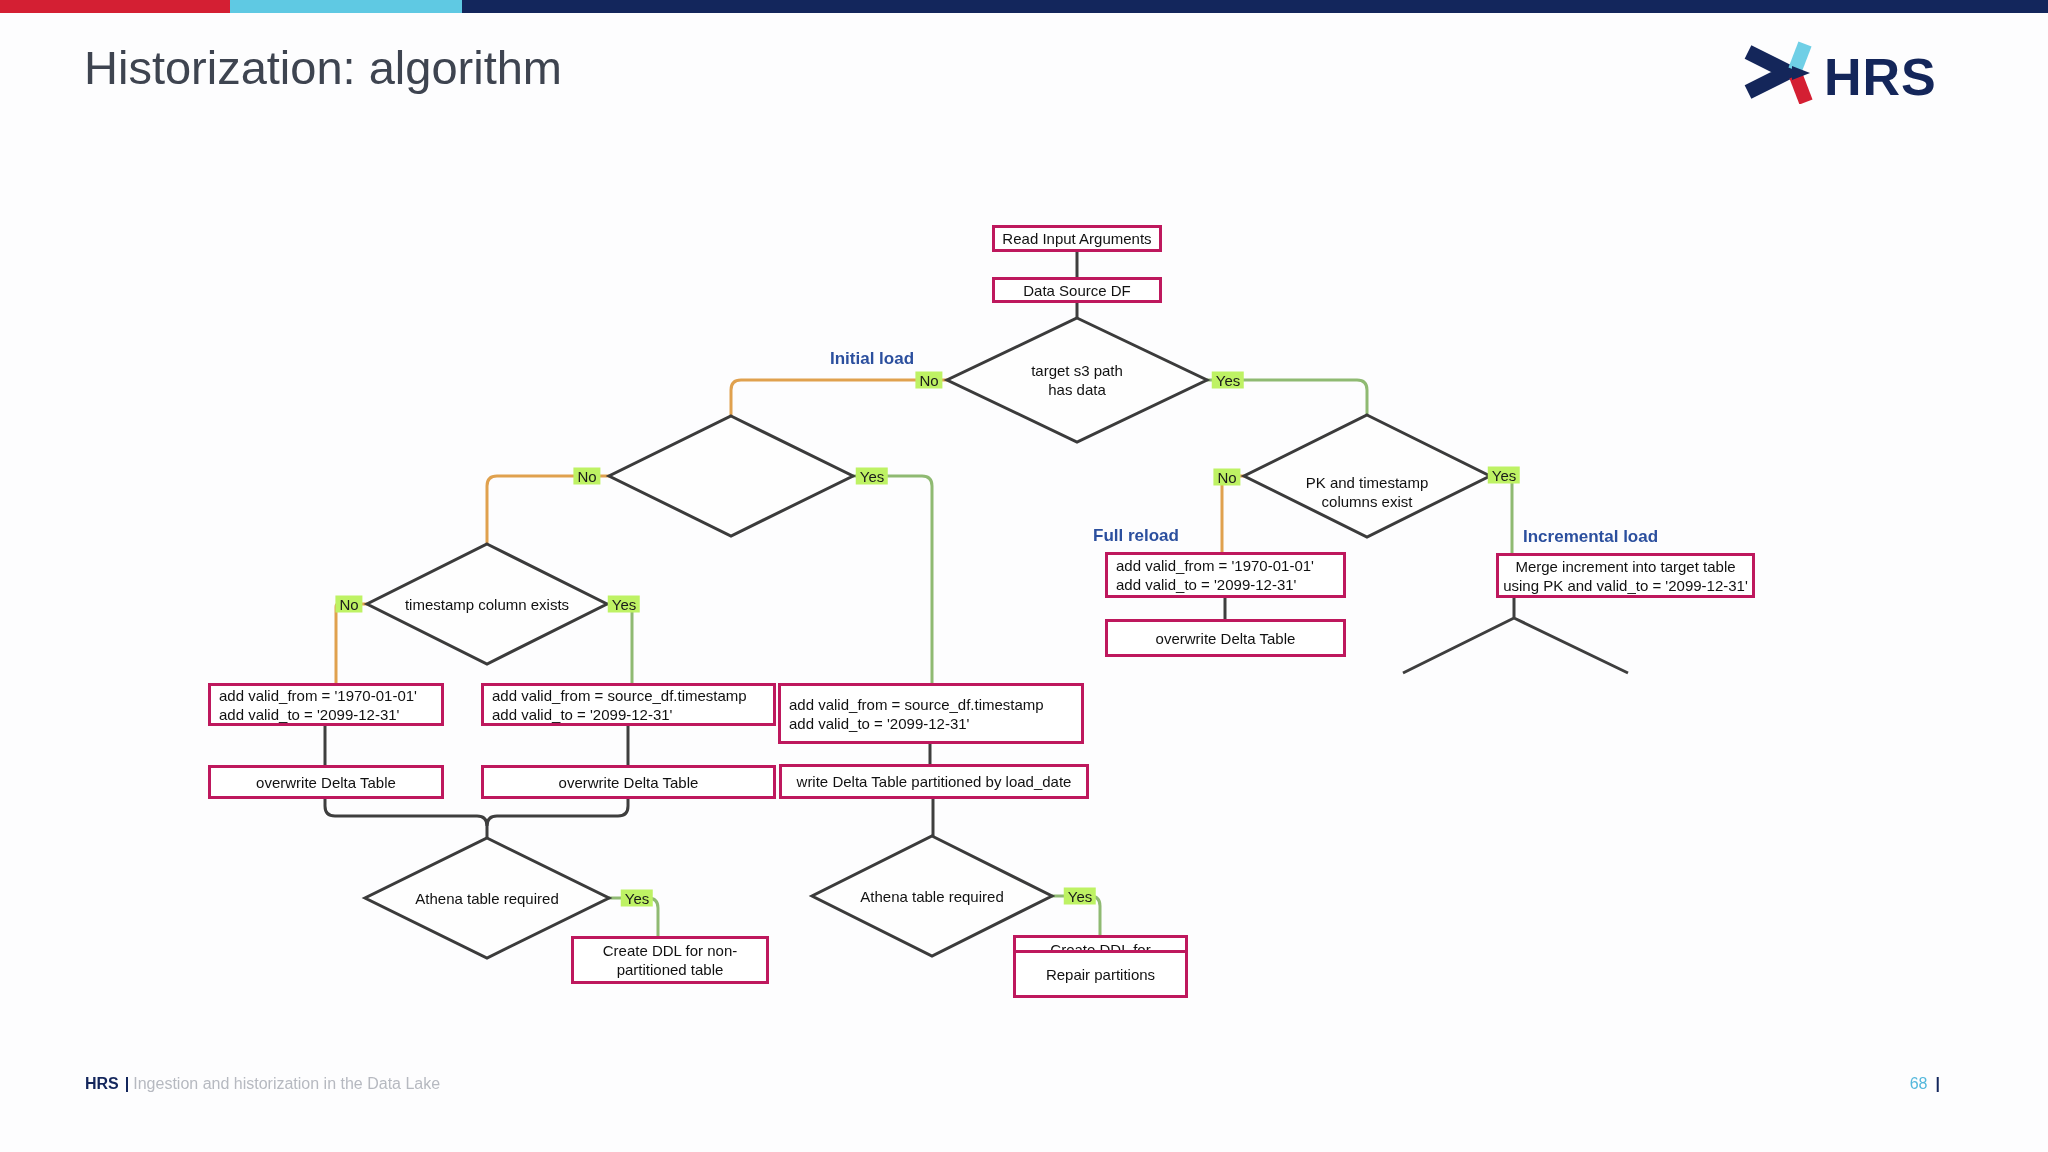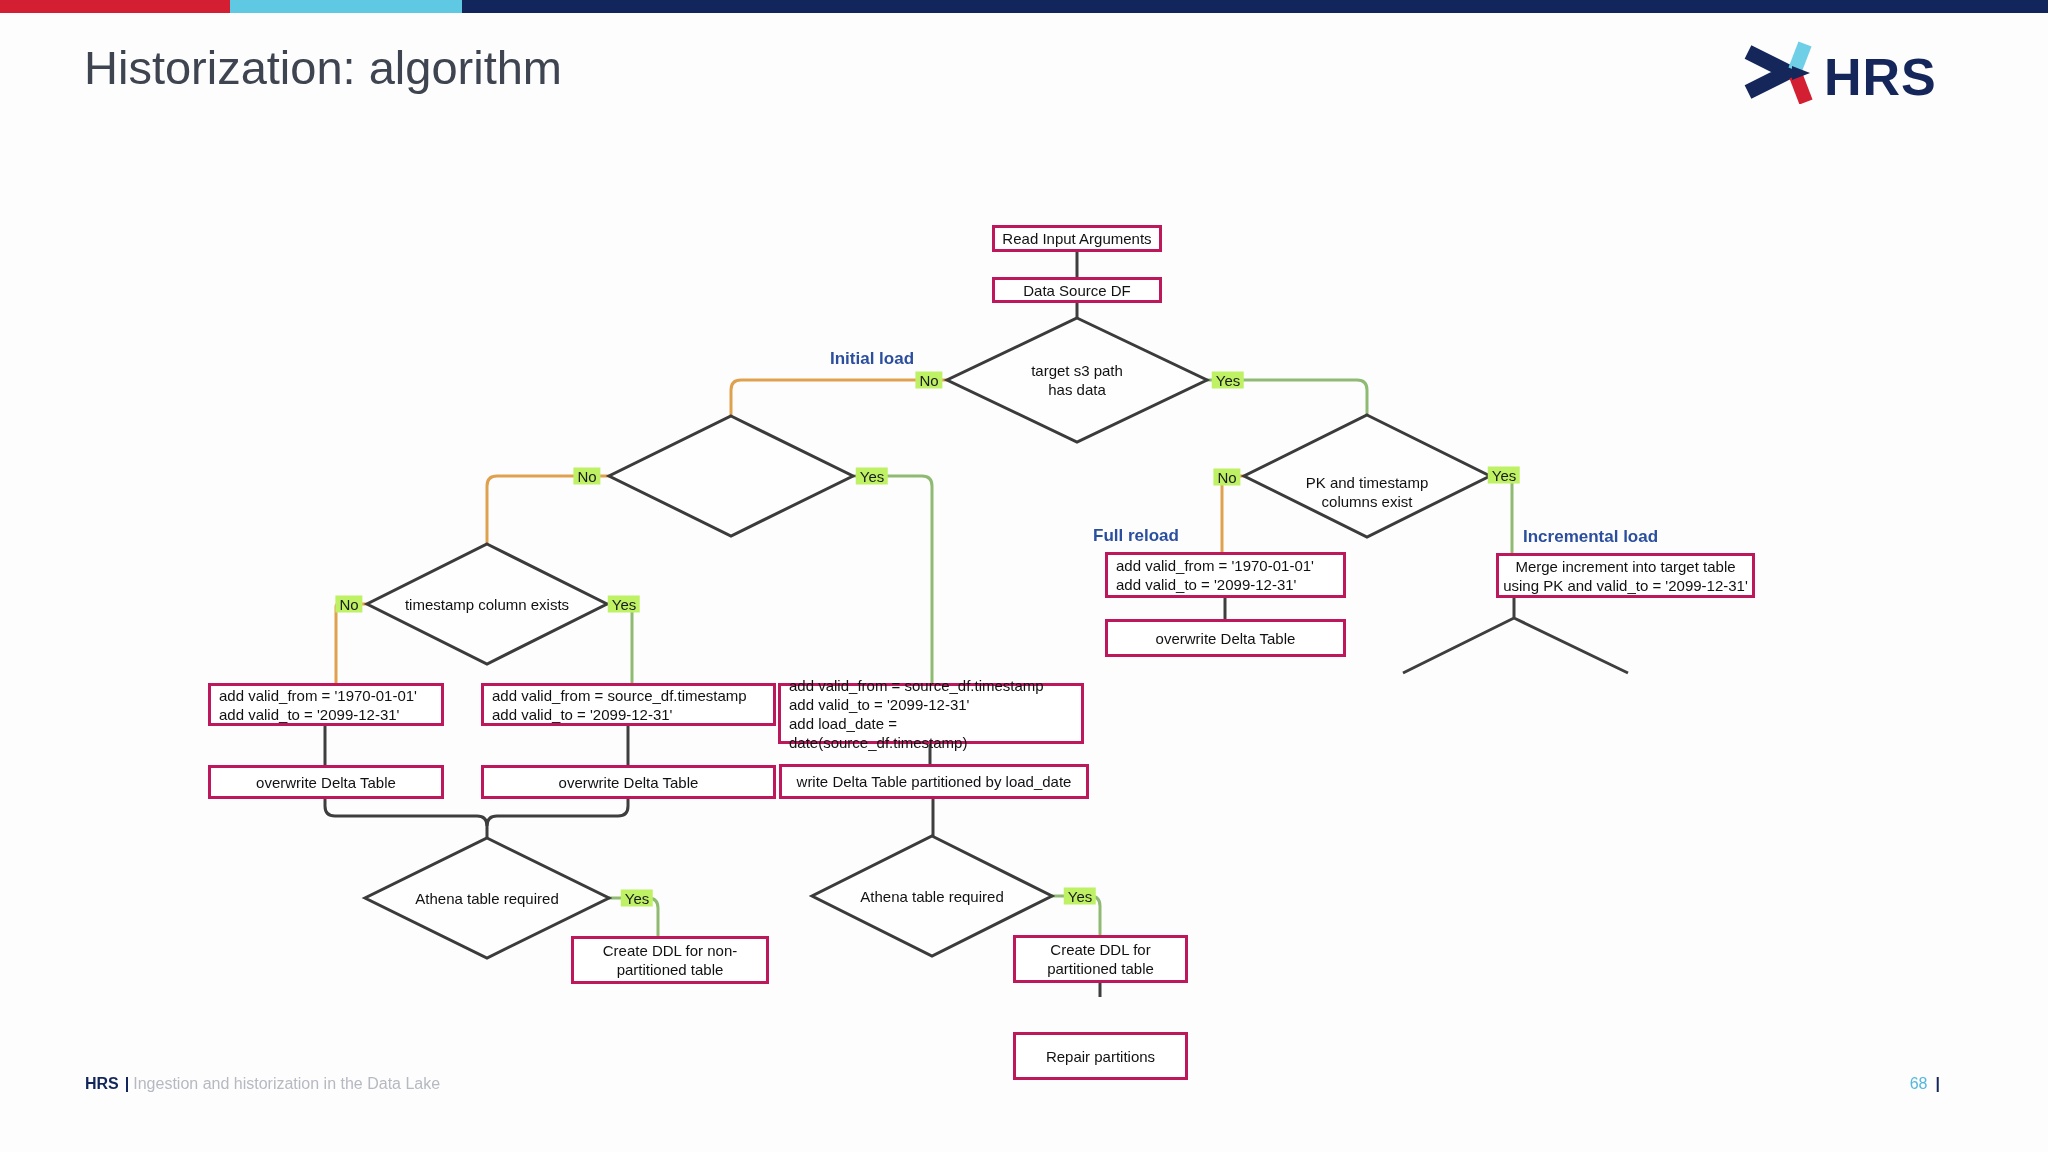--- a/index.html
+++ b/index.html
@@ -112,21 +112,20 @@
     <span>add valid_from = '1970-01-01'</span>
     <span>add valid_to = '2099-12-31'</span>
   </div>
   <div class="node align-left" style="left:481px;top:683px;width:295px;height:43px;">
     <span>add valid_from = source_df.timestamp</span>
     <span>add valid_to = '2099-12-31'</span>
   </div>
   <div class="node align-left" style="left:778px;top:683px;width:306px;height:61px;">
     <span>add valid_from = source_df.timestamp</span>
     <span>add valid_to = '2099-12-31'</span>
-    <span>add load_date = date(source_df.timestamp)</span>
   </div>
 
   <div class="node" style="left:208px;top:765px;width:236px;height:34px;">
     <span>overwrite Delta Table</span>
   </div>
   <div class="node" style="left:481px;top:765px;width:295px;height:34px;">
     <span>overwrite Delta Table</span>
   </div>
   <div class="node" style="left:779px;top:764px;width:310px;height:35px;">
     <span>write Delta Table partitioned by load_date</span>
@@ -145,21 +144,21 @@
   </div>
 
   <div class="node" style="left:571px;top:936px;width:198px;height:48px;">
     <span>Create DDL for non-</span>
     <span>partitioned table</span>
   </div>
   <div class="node" style="left:1013px;top:935px;width:175px;height:48px;">
     <span>Create DDL for</span>
     <span>partitioned table</span>
   </div>
-  <div class="node" style="left:1013px;top:1032px;width:175px;height:48px;">
+  <div class="node" style="left:1013px;top:950px;width:175px;height:48px;">
     <span>Repair partitions</span>
   </div>
 
   <div class="dlabel" style="left:1077px;top:380px;">
     <div>target s3 path</div>
     <div>has data</div>
   </div>
   <div class="dlabel" style="left:487px;top:604px;">
     <div>timestamp column exists</div>
   </div>

